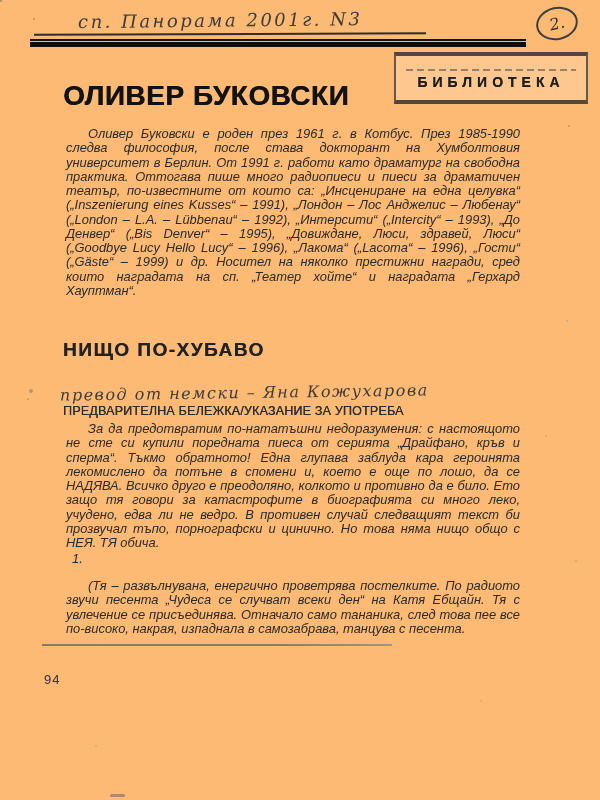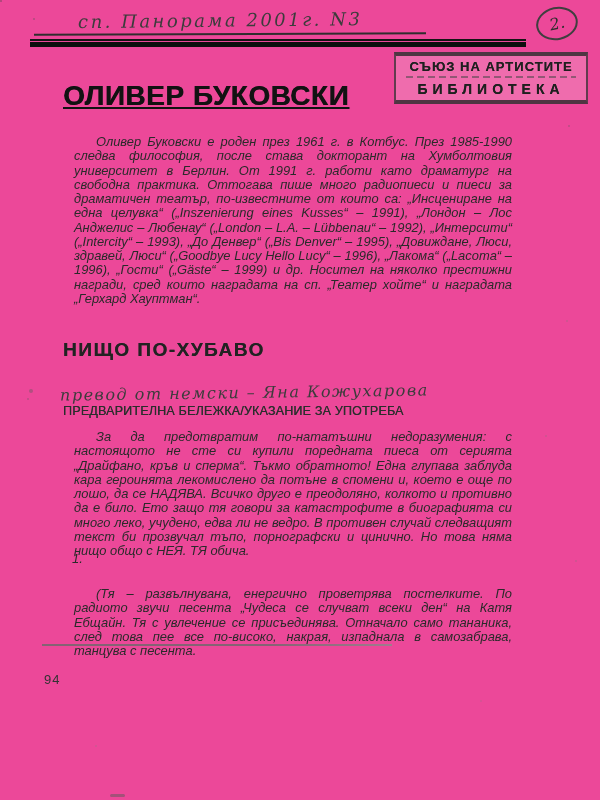--- a/index.html
+++ b/index.html
@@ -3,21 +3,21 @@
 <meta charset="utf-8">
 <style>
   html,body{margin:0;padding:0;}
   body{
     width:600px;height:800px;
     font-family:"Liberation Sans",sans-serif;
     background:#e9e7e2;
   }
   .page{
     position:relative;width:600px;height:800px;
-    background:#ec4899;overflow:hidden;
+    background:#fdba74;overflow:hidden;
   }
   
   .speckles{
     position:absolute;left:0;top:0;width:2px;height:2px;border-radius:50%;
     background:rgba(70,70,70,.45);
     box-shadow:
       33px 18px 0 rgba(80,80,80,.4),
       568px 125px 0 rgba(90,90,90,.35),
       30px 390px 0 1px rgba(90,90,90,.4),
       27px 398px 0 rgba(90,90,90,.35),
@@ -77,29 +77,28 @@
   }
   .stamp-line2{
     font-size:14px;font-weight:bold;letter-spacing:5px;white-space:nowrap;
     text-shadow:0 0 .6px #333;
   }
   .author-title{
     position:absolute;left:63px;top:80px;
     font-size:28px;font-weight:bold;letter-spacing:.5px;color:#121212;
     text-shadow:.5px 0 0 #1a1a1a;
     white-space:nowrap;
-    text-decoration:underline;
   }
   .body-text{
     font-style:italic;
     color:#2a2a2a;
     font-size:12.9px;line-height:14.25px;
     text-align:justify;
   }
-  .body-text p{margin:16px;text-indent:22px;}
+  .body-text p{margin:8px;text-indent:22px;}
   .intro-block{position:absolute;left:58px;top:119px;width:470px;}
   .play-title{
     position:absolute;left:63px;top:339px;
     font-size:19px;font-weight:bold;letter-spacing:1.5px;color:#222;
     text-shadow:.3px 0 0 #333;white-space:nowrap;text-align:center;
   }
   .play-subtitle{
     position:absolute;left:63px;top:365px;
     font-size:16px;font-weight:bold;letter-spacing:.4px;color:#333;
     text-shadow:.2px 0 0 #444;white-space:nowrap;
@@ -142,21 +141,20 @@
   <div class="speckles"></div>
 
   <div class="handwriting hw-top">сп. Панорама 2001г. N3</div>
   <div class="hw-underline"></div>
   <div class="rule-top-thin"></div>
   <div class="rule-top-thick"></div>
 
   <div class="circle-note">2.</div>
 
   <div class="stamp">
-    <div class="stamp-line1">СЪЮЗ НА АРТИСТИТЕ</div>
     <div class="stamp-divider"></div>
     <div class="stamp-line2">БИБЛИОТЕКА</div>
   </div>
 
   <div class="author-title">ОЛИВЕР БУКОВСКИ</div>
 
   <div class="intro-block body-text">
     <p>Оливер Буковски е роден през 1961 г. в Котбус. През 1985-1990 следва философия, после става докторант на Хумболтовия университет в Берлин. От 1991 г. работи като драматург на свободна практика. Оттогава пише много радиопиеси и пиеси за драматичен театър, по-известните от които са: „Инсцениране на една целувка“ („Inszenierung eines Kusses“ – 1991), „Лондон – Лос Анджелис – Любенау“ („London – L.A. – Lübbenau“ – 1992), „Интерсити“ („Intercity“ – 1993), „До Денвер“ („Bis Denver“ – 1995), „Довиждане, Люси, здравей, Люси“ („Goodbye Lucy Hello Lucy“ – 1996), „Лакома“ („Lacoma“ – 1996), „Гости“ („Gäste“ – 1999) и др. Носител на няколко престижни награди, сред които наградата на сп. „Театер хойте“ и наградата „Герхард Хауптман“.</p>
   </div>
 

